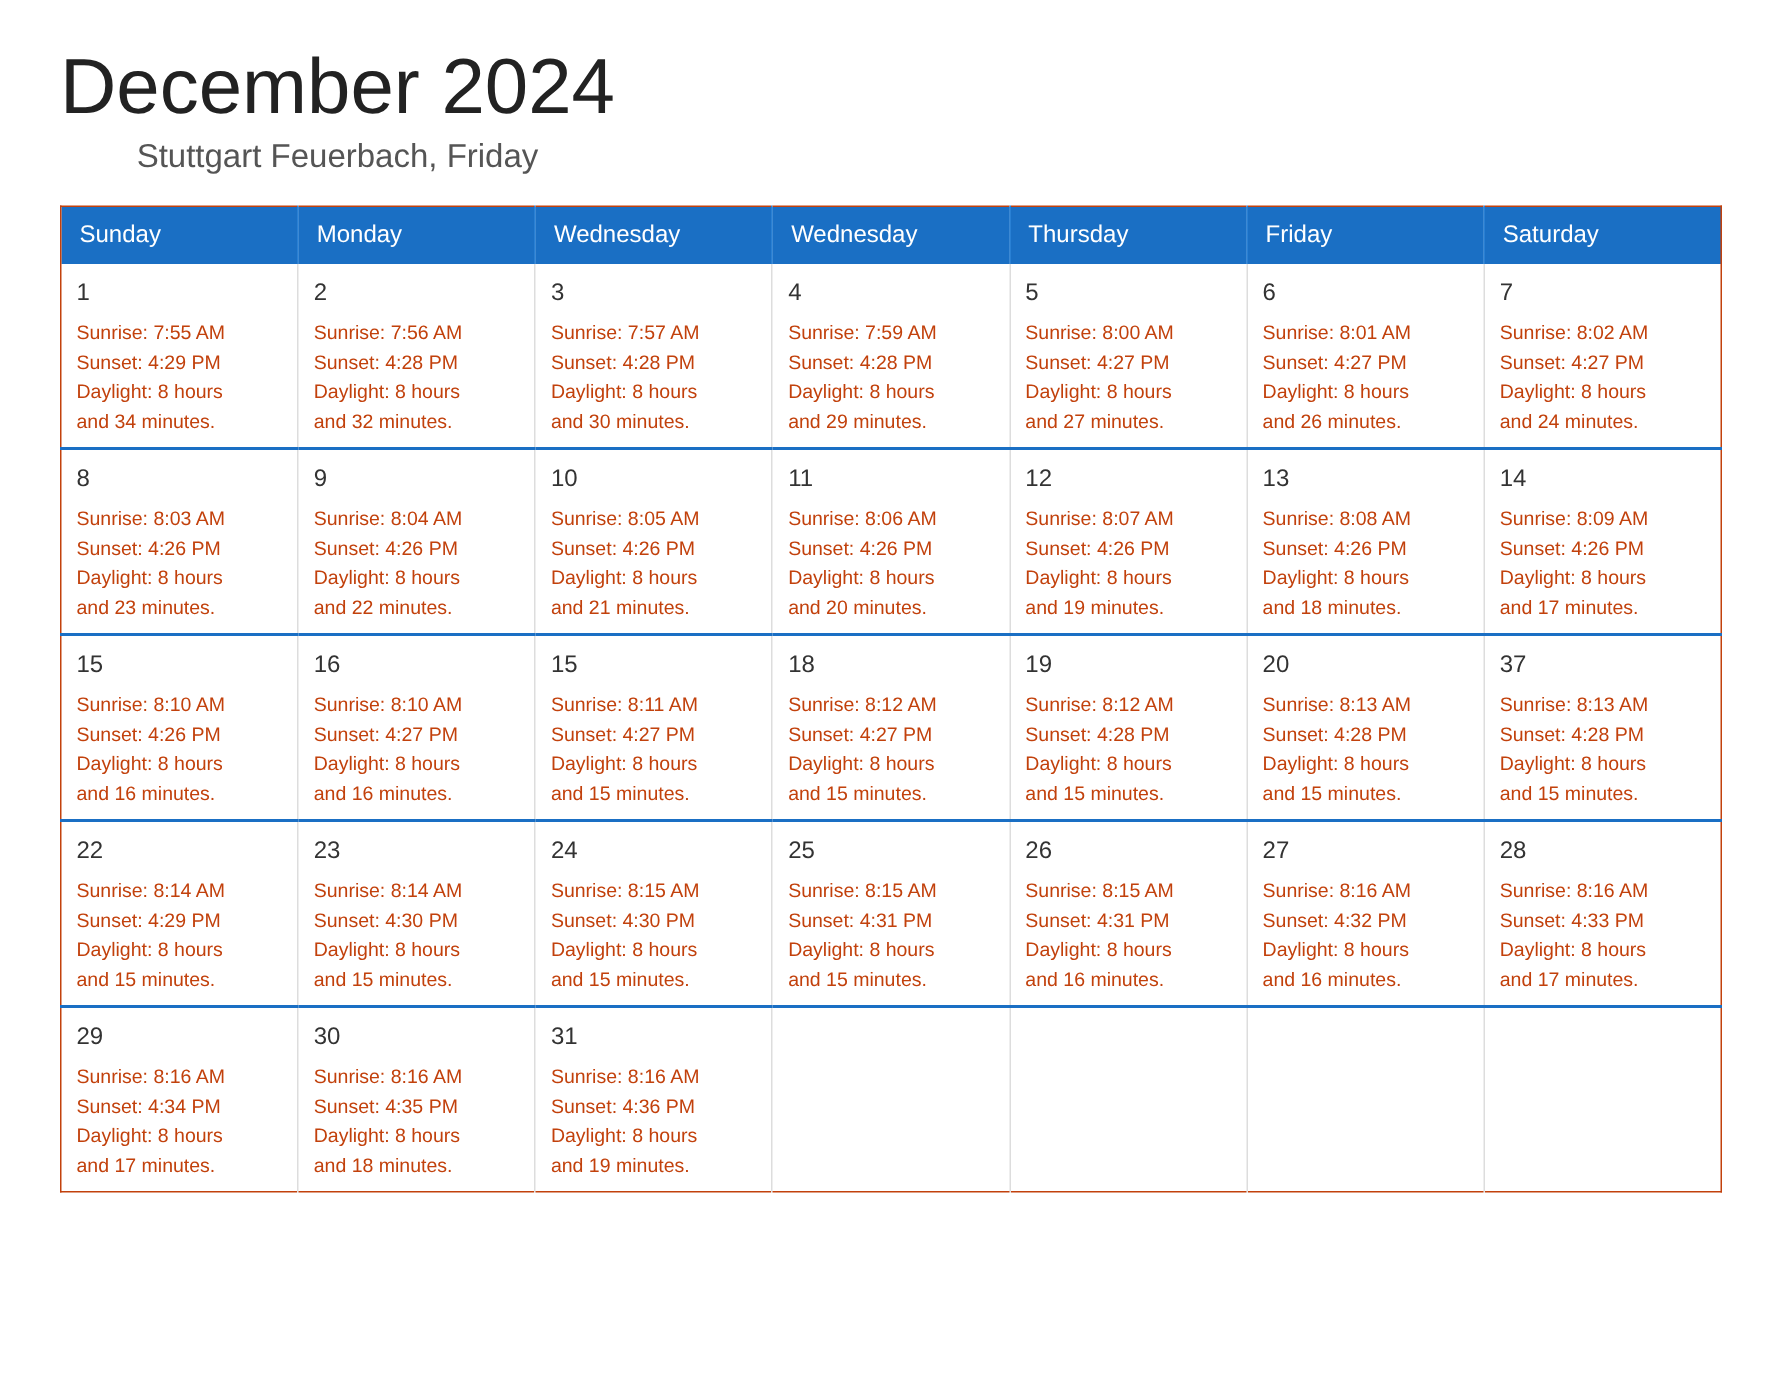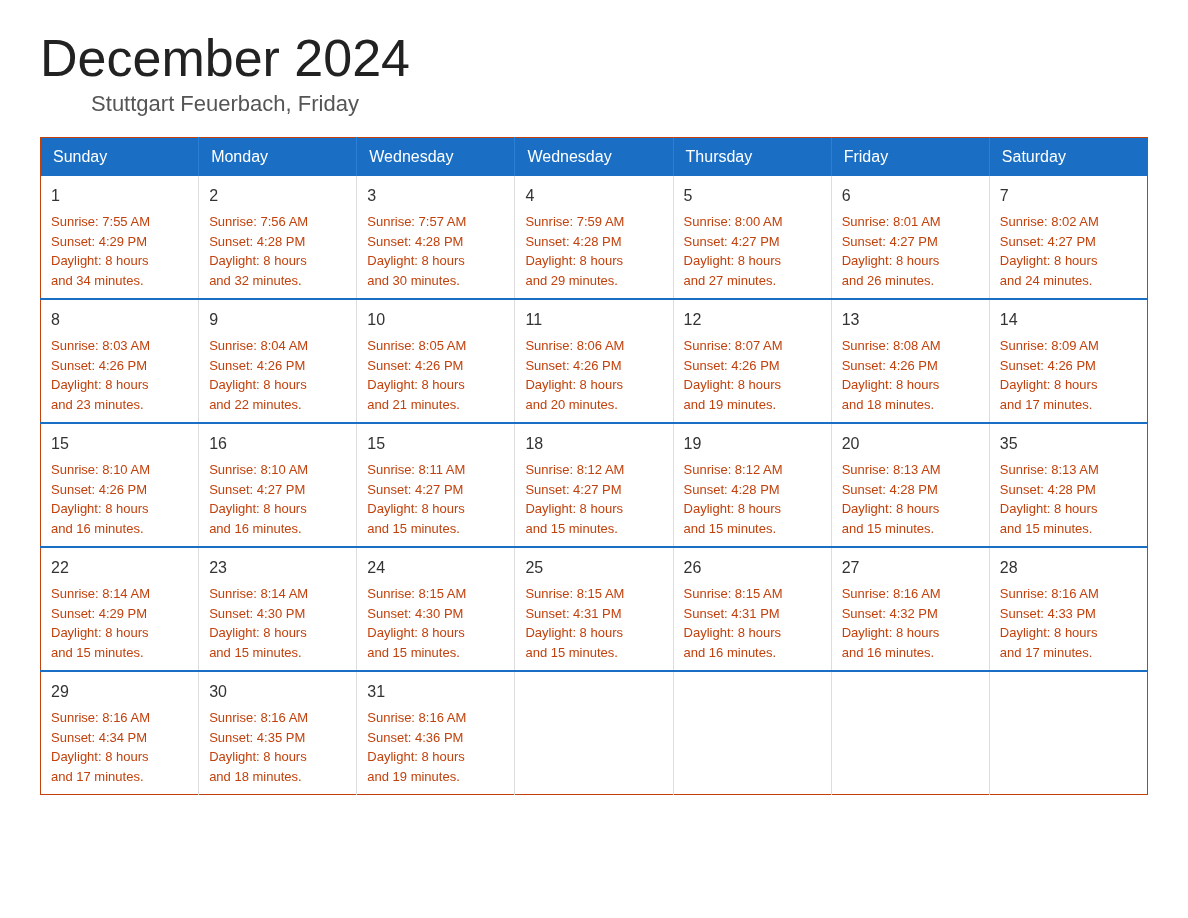--- a/index.html
+++ b/index.html
@@ -208,21 +208,21 @@
         </td>
         <td>
           <span class="day-number">19</span>
           <div class="day-info">Sunrise: 8:12 AM<br>Sunset: 4:28 PM<br>Daylight: 8 hours<br>and 15 minutes.</div>
         </td>
         <td>
           <span class="day-number">20</span>
           <div class="day-info">Sunrise: 8:13 AM<br>Sunset: 4:28 PM<br>Daylight: 8 hours<br>and 15 minutes.</div>
         </td>
         <td>
-          <span class="day-number">35</span>
+          <span class="day-number">37</span>
           <div class="day-info">Sunrise: 8:13 AM<br>Sunset: 4:28 PM<br>Daylight: 8 hours<br>and 15 minutes.</div>
         </td>
       </tr>
       <tr>
         <td>
           <span class="day-number">22</span>
           <div class="day-info">Sunrise: 8:14 AM<br>Sunset: 4:29 PM<br>Daylight: 8 hours<br>and 15 minutes.</div>
         </td>
         <td>
           <span class="day-number">23</span>

